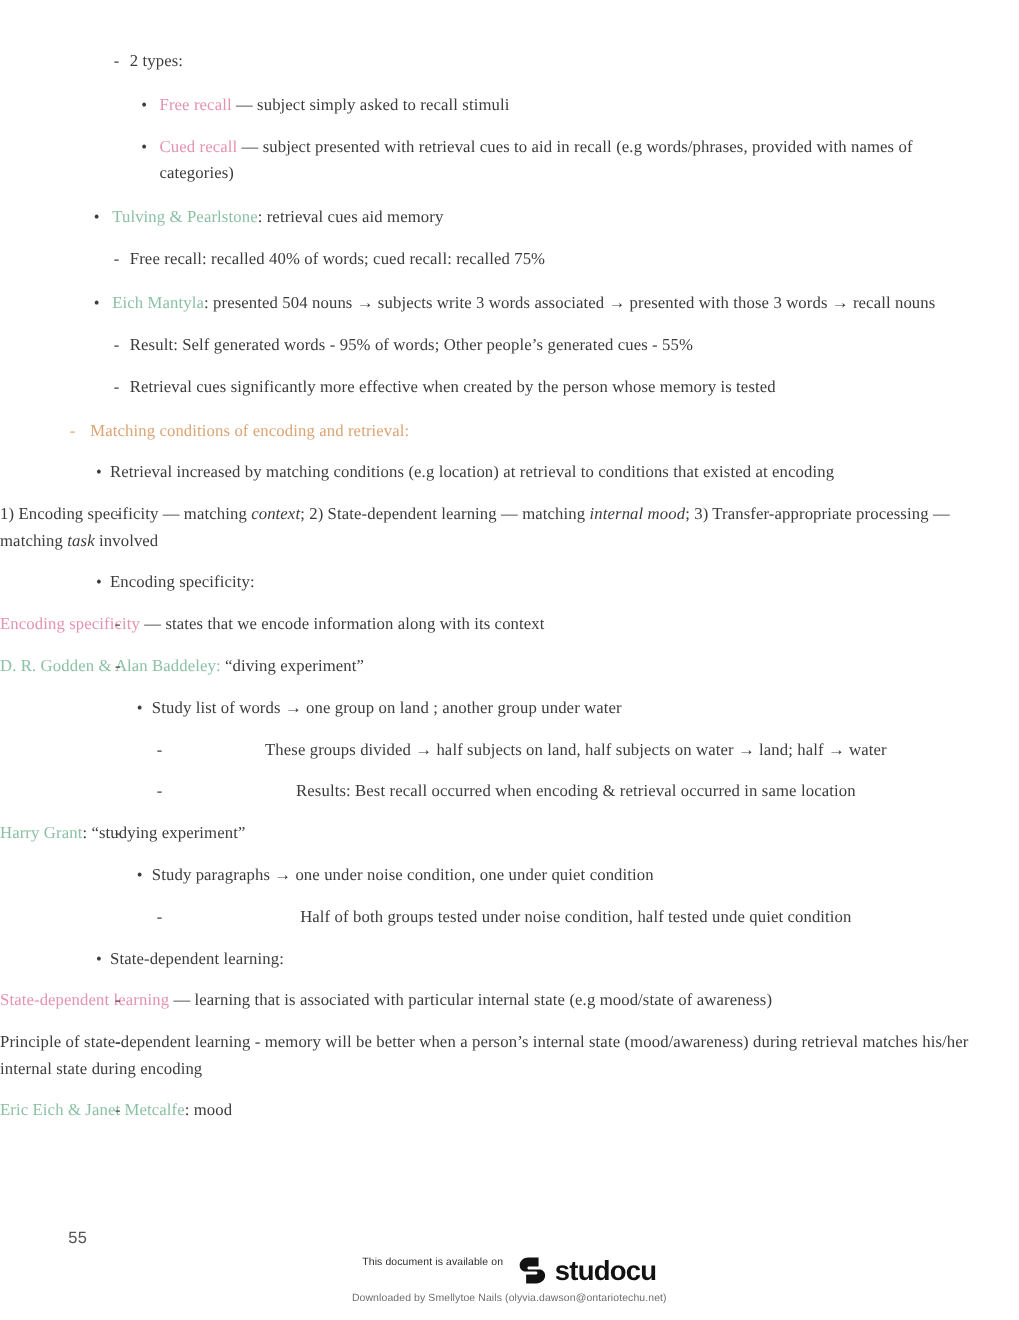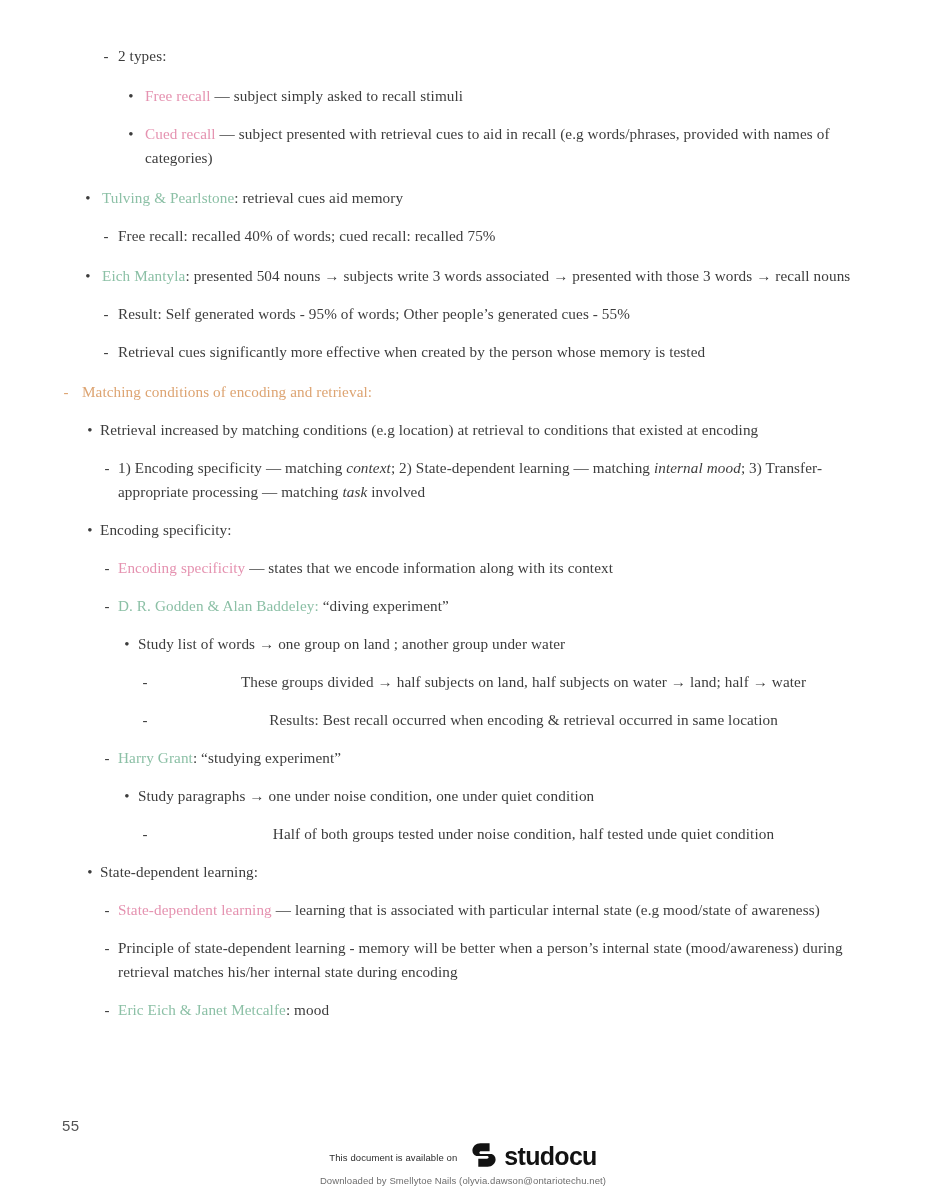--- a/index.html
+++ b/index.html
@@ -74,21 +74,21 @@
 
   .lvl0 { padding-left: 102px; }
   .lvl0 > .mk { left: 80px; }
 
   .lvlA { padding-left: 82px; }   
   .lvlA > .mk { left: 58px; }
 
   .lvlB { padding-left: 100px; }  
   .lvlB > .mk { left: 82px; }
 
-  .lvlC { padding-left: 118px; }
+  .lvlC { }
   .lvlC > .mk { left: 99px; }
 
   .lvlD { padding-left: 138px; }
   .lvlD > .mk { left: 119px; }
 
   .lvlE { padding-left: 155px; text-align: center; }
   .lvlE > .mk { left: 137px; }
 
   
   .pink  { color: #e592b0; }
@@ -110,21 +110,20 @@
   
   #footer {
     position: absolute;
     left: 0;
     top: 1140px;
     width: 926px;
     text-align: center;
   }
   #avail-row {
     display: flex;
-    align-items: center;
     justify-content: center;
     gap: 12px;
     height: 30px;
   }
   #avail-text {
     font-family: "Liberation Sans", sans-serif;
     font-size: 9.5px;
     color: #2b2b2b;
     letter-spacing: 0.1px;
     transform: translateY(2px);

